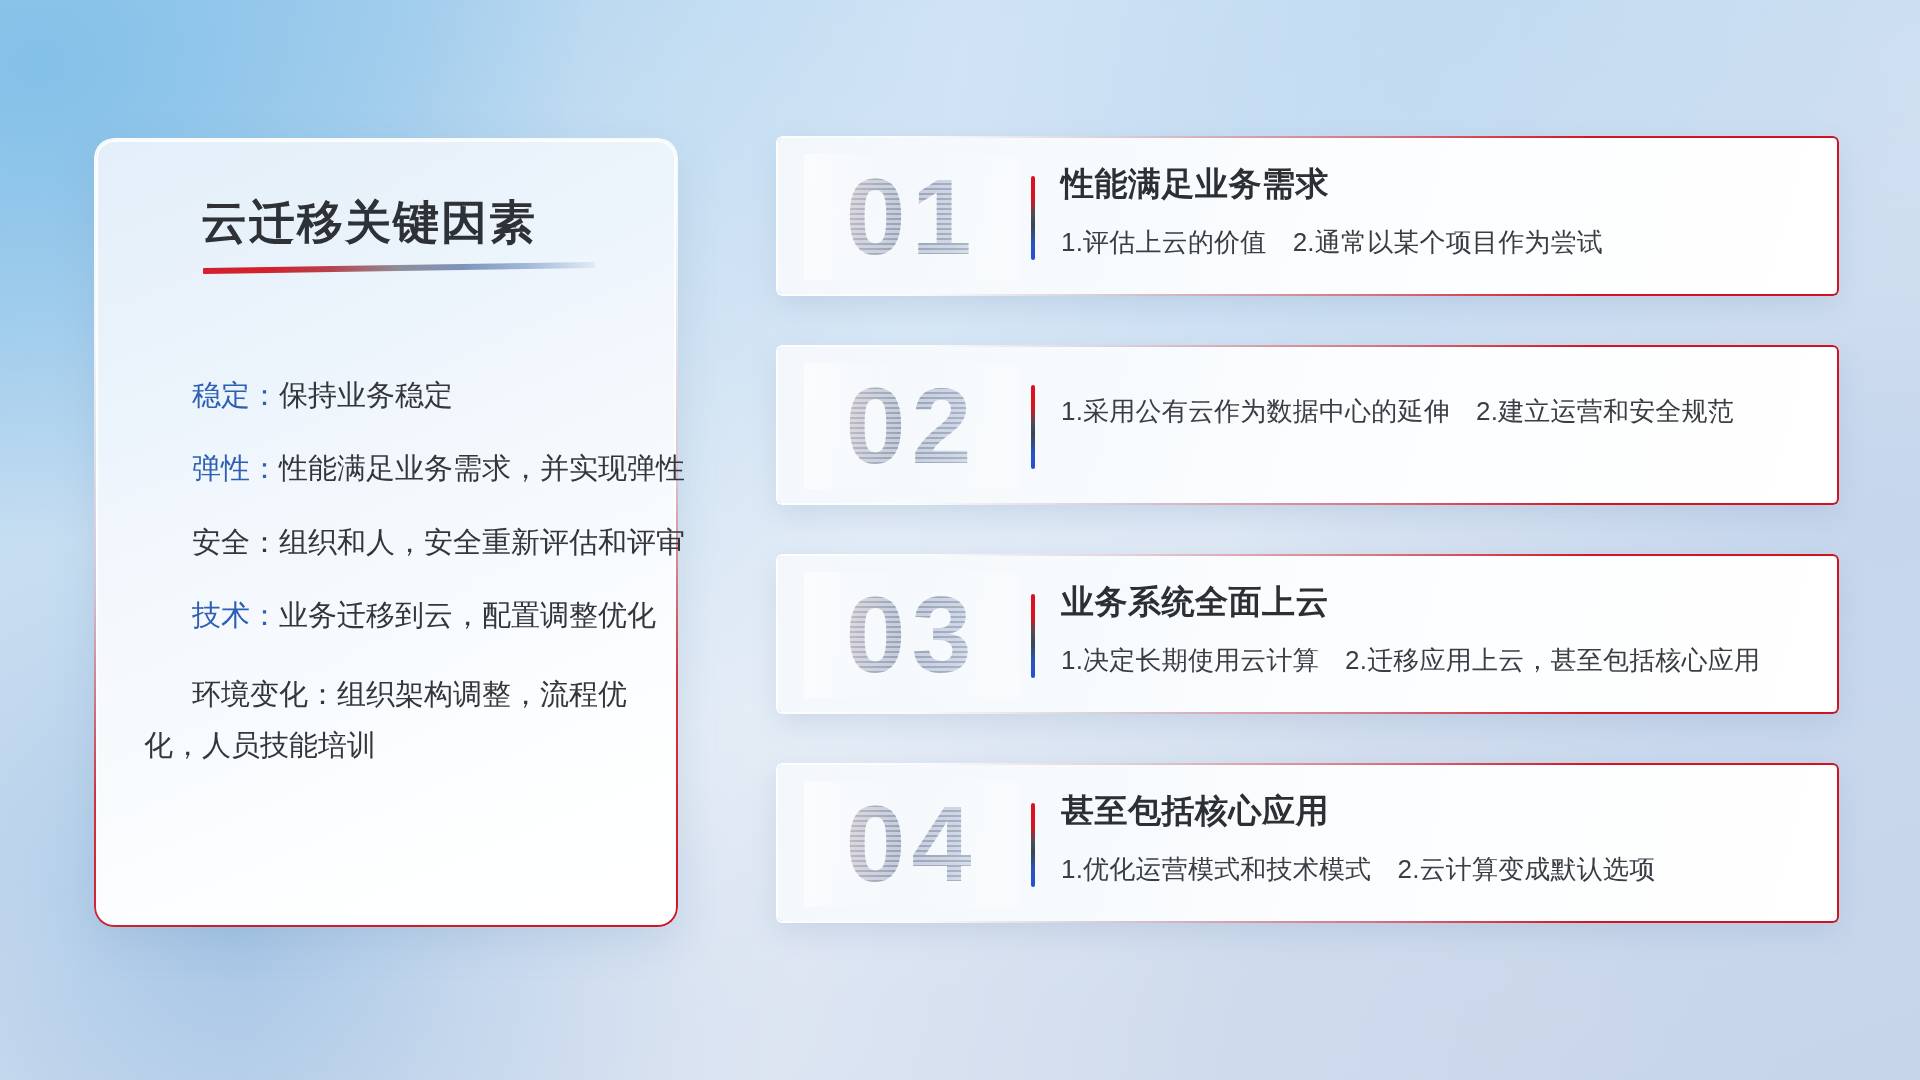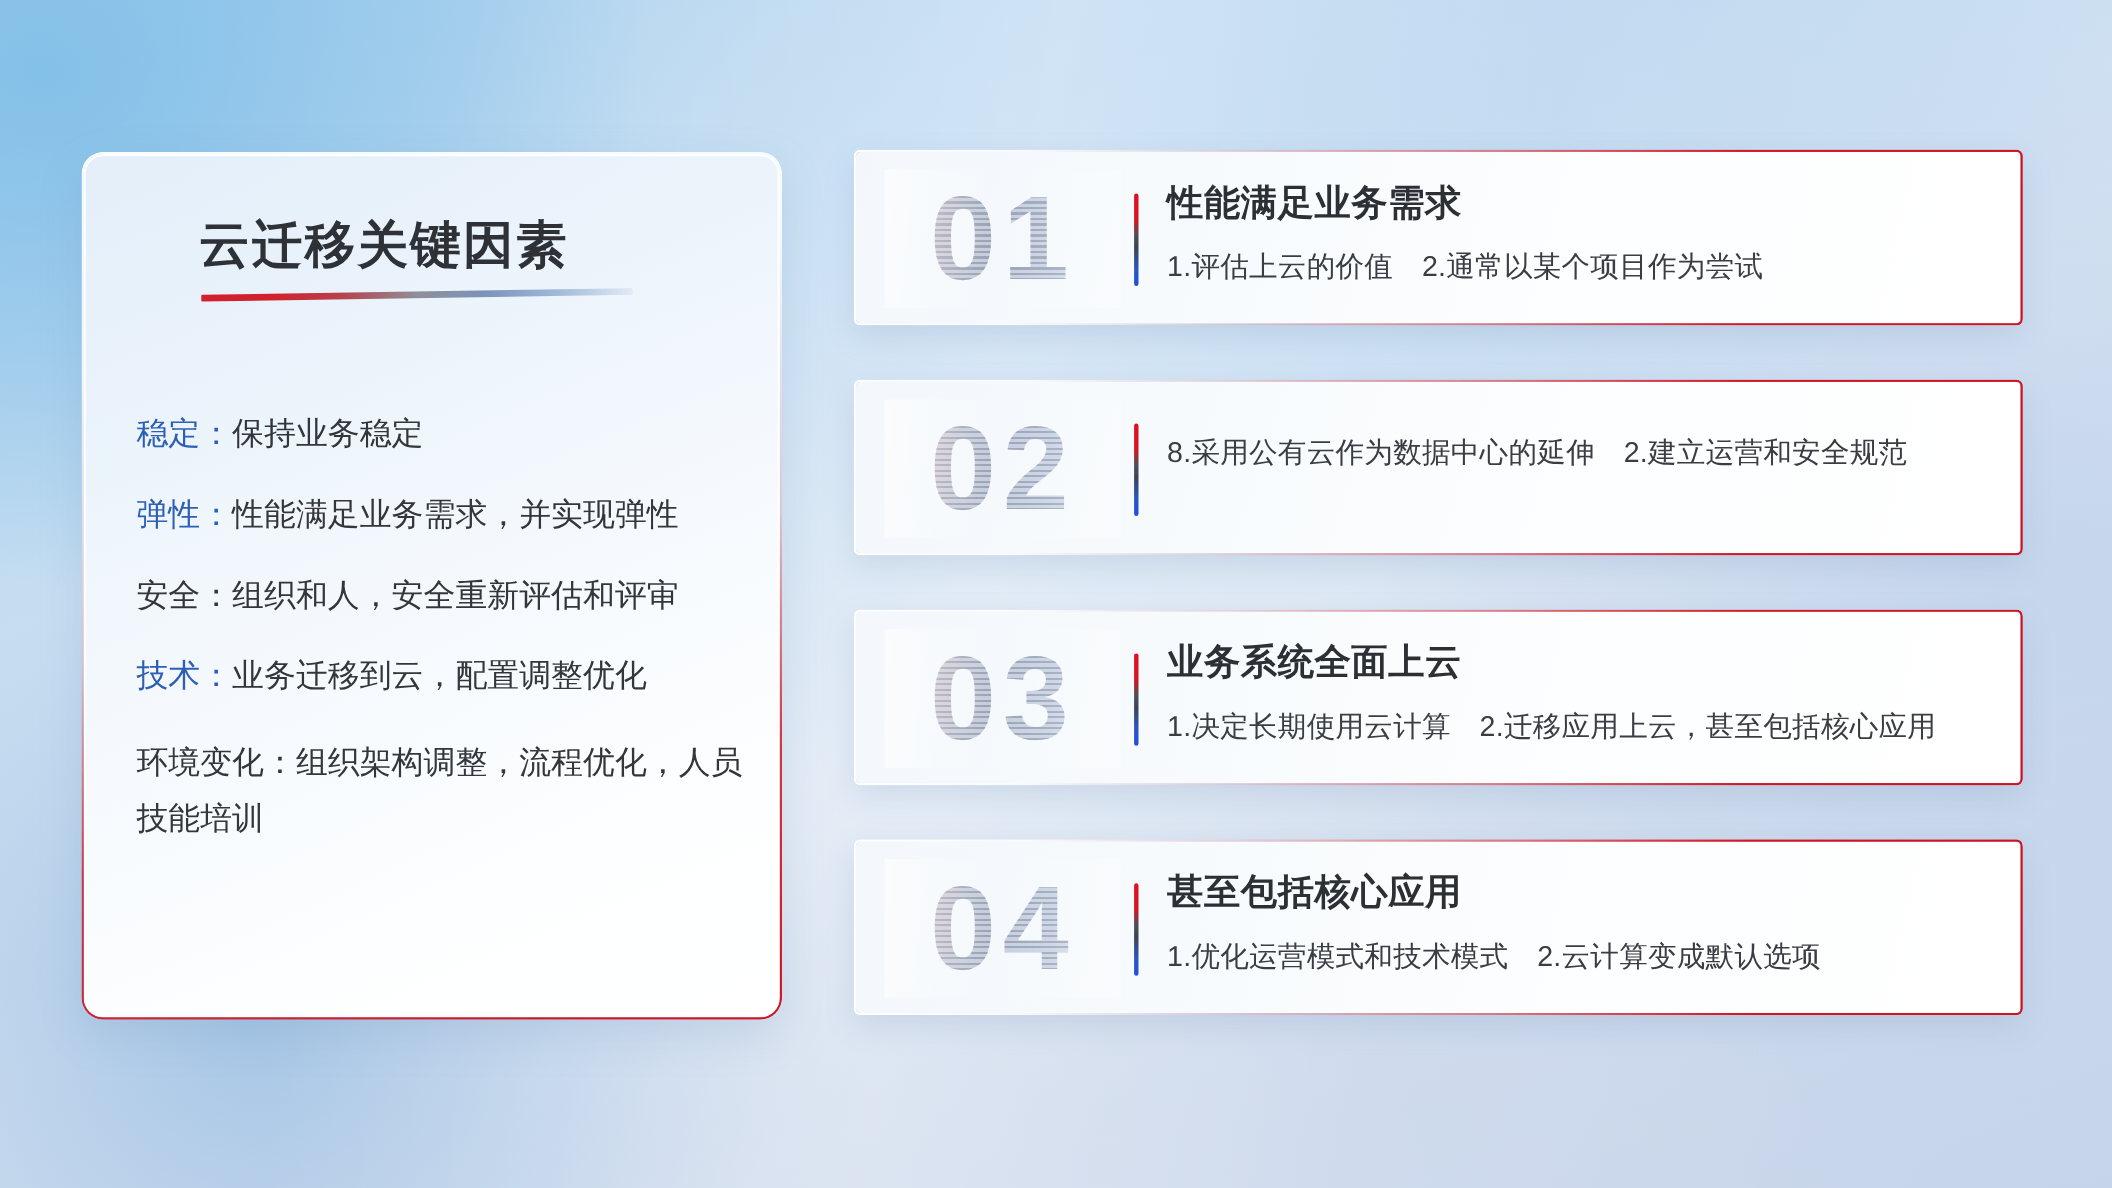--- a/index.html
+++ b/index.html
@@ -27,22 +27,22 @@
   #slide::after {
     
     content: "";
     position: absolute; inset: 0;
     background: linear-gradient(100deg, rgba(255,255,255,0.0) 20%, rgba(255,255,255,0.30) 46%, rgba(255,255,255,0.05) 68%, rgba(255,255,255,0.0) 90%);
     pointer-events: none;
   }
   
   .left-panel-shape {
     position: absolute;
-    left: 76px; top: 140px;
-    width: 633px; height: 785px;
+    left: 96px; top: 140px;
+    width: 580px; height: 785px;
     border-radius: 18px;
     background: linear-gradient(158deg,
         rgba(232,241,250,0.95) 0%,
         rgba(238,245,252,0.96) 28%,
         rgba(248,251,254,0.97) 56%,
         rgba(254,255,255,1) 86%,
         #ffffff 100%);
     box-shadow:
       0 14px 40px rgba(110,145,185,0.22),
       inset 0 0 0 2px rgba(255,255,255,0.85);
@@ -94,21 +94,21 @@
     right: 26px;
   }
   .factor-row {
     font-size: 29px;
     line-height: 1.32;
     color: #33363b;
     margin-bottom: 35px;
     white-space: nowrap;
   }
   .factor-row.wrap { white-space: normal; line-height: 1.75; margin-bottom: 0; }
-  .factor-label { color: #2d5fb4; }
+  .factor-label { color: #2d5fb4; margin-left: 48px; }
   .factor-label.plain { color: #33363b; }
   .factor-text { color: #33363b; }
 
   
   .cards { position: absolute; left: 778px; top: 138px; z-index: 2; }
 
   .card {
     position: relative;
     width: 1059px; height: 156px;
     margin-bottom: 53px;
@@ -241,21 +241,21 @@
         <div class="card-title">性能满足业务需求</div>
         <div class="card-desc">1.评估上云的价值　2.通常以某个项目作为尝试</div>
       </div>
     </div>
 
     <div class="card">
       <div class="card-num">02</div>
       <div class="card-num-mask"></div>
       <div class="card-divider"></div>
       <div class="card-body">
-        <div class="card-desc">8.采用公有云作为数据中心的延伸　2.建立运营和安全规范</div>
+        <div class="card-desc">1.采用公有云作为数据中心的延伸　2.建立运营和安全规范</div>
       </div>
     </div>
 
     <div class="card">
       <div class="card-num">03</div>
       <div class="card-num-mask"></div>
       <div class="card-divider"></div>
       <div class="card-body">
         <div class="card-title">业务系统全面上云</div>
         <div class="card-desc">1.决定长期使用云计算　2.迁移应用上云，甚至包括核心应用</div>

